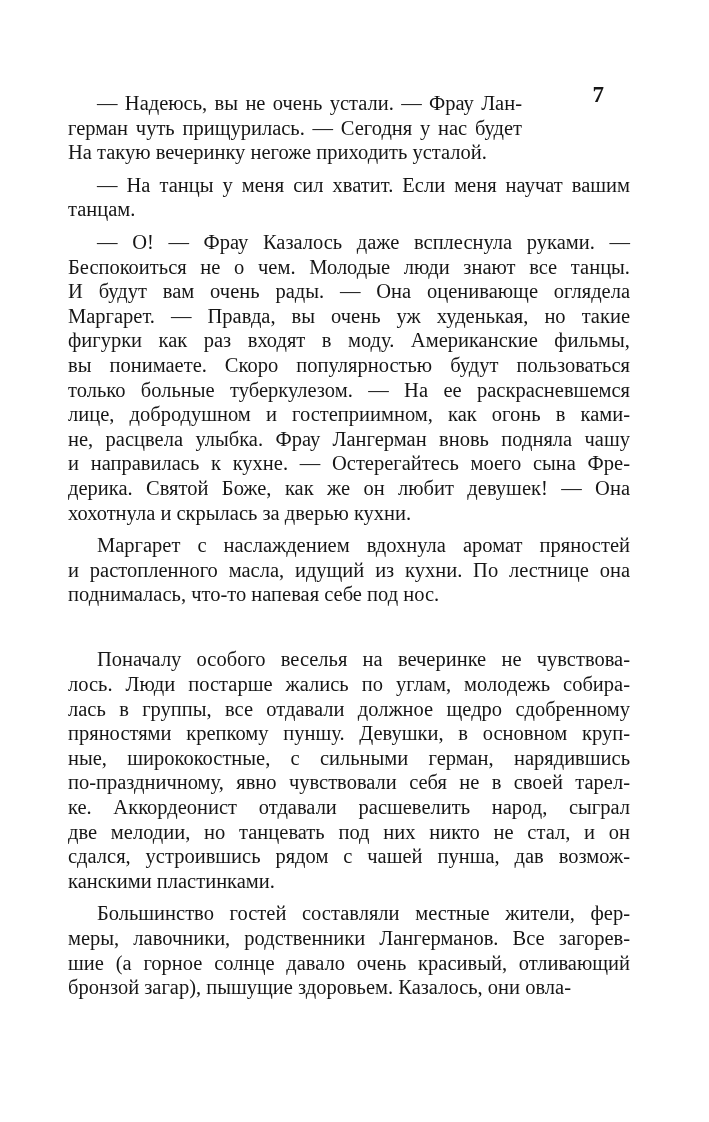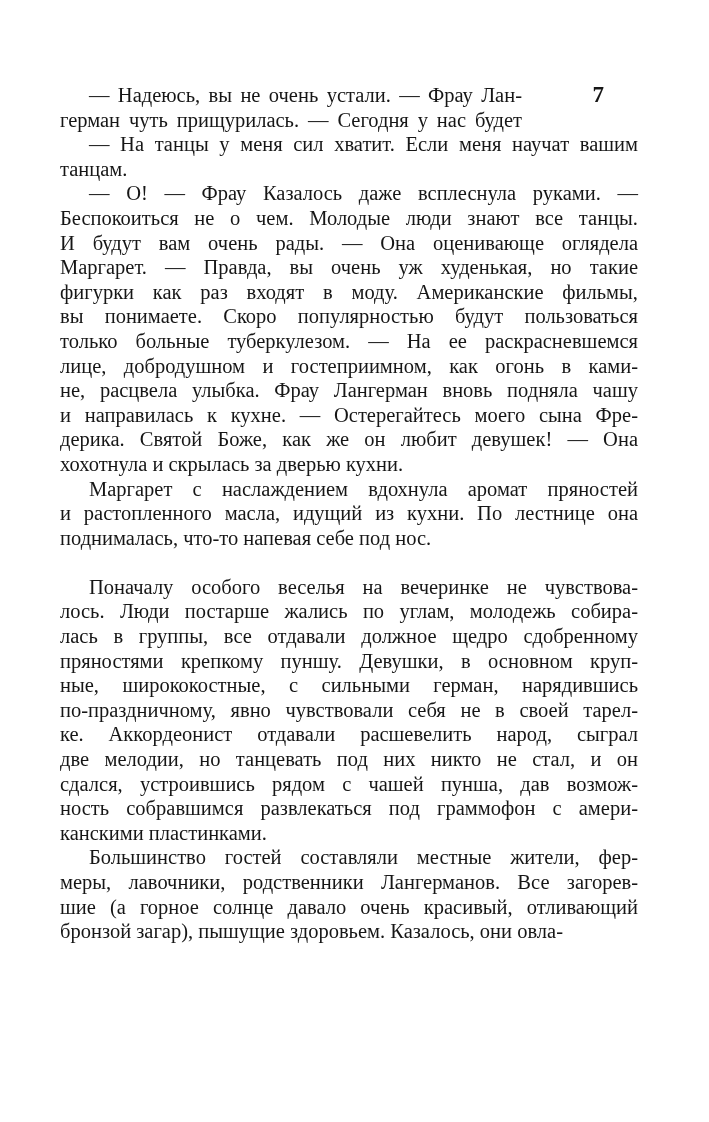--- a/index.html
+++ b/index.html
@@ -27,41 +27,42 @@
   .pagenum-float {
     float: right;
     width: 116px;
     height: 48px;
     box-sizing: border-box;
     padding-right: 34px;
     text-align: right;
     font-weight: 700;
     font-size: 23px;
   }
-  .paragraph { margin: 0; padding: 0; }
+  .paragraph { margin: 8px; padding: 0; }
   .line {
     text-align: justify;
     text-align-last: justify;
   }
   .line-end { text-align-last: left; }
   .line-first { text-indent: 29px; }
   .section-gap { height: 24.6px; }
 </style>
 </head>
 <body>
 
 <div class="page">
   <div class="text-block">
     <div class="pagenum-float">
       <span>7</span>
     </div>
     <div id="paragraphs">
         <div class="paragraph">
           <div class="line line-first">— Надеюсь, вы не очень устали. — Фрау Лан-</div>
           <div class="line">герман чуть прищурилась. — Сегодня у нас будет</div>
+          <div class="line line-end">На такую вечеринку негоже приходить усталой.</div>
         </div>
         <div class="paragraph">
           <div class="line line-first">— На танцы у меня сил хватит. Если меня научат вашим</div>
           <div class="line line-end">танцам.</div>
         </div>
         <div class="paragraph">
           <div class="line line-first">— О! — Фрау Казалось даже всплеснула руками. —</div>
           <div class="line">Беспокоиться не о чем. Молодые люди знают все танцы.</div>
           <div class="line">И будут вам очень рады. — Она оценивающе оглядела</div>
           <div class="line">Маргарет. — Правда, вы очень уж худенькая, но такие</div>
@@ -83,21 +84,20 @@
         <div class="paragraph">
           <div class="line line-first">Поначалу особого веселья на вечеринке не чувствова-</div>
           <div class="line">лось. Люди постарше жались по углам, молодежь собира-</div>
           <div class="line">лась в группы, все отдавали должное щедро сдобренному</div>
           <div class="line">пряностями крепкому пуншу. Девушки, в основном круп-</div>
           <div class="line">ные, ширококостные, с сильными герман, нарядившись</div>
           <div class="line">по-праздничному, явно чувствовали себя не в своей тарел-</div>
           <div class="line">ке. Аккордеонист отдавали расшевелить народ, сыграл</div>
           <div class="line">две мелодии, но танцевать под них никто не стал, и он</div>
           <div class="line">сдался, устроившись рядом с чашей пунша, дав возмож-</div>
-          <div class="line">ность собравшимся развлекаться под граммофон с амери-</div>
           <div class="line line-end">канскими пластинками.</div>
         </div>
         <div class="paragraph">
           <div class="line line-first">Большинство гостей составляли местные жители, фер-</div>
           <div class="line">меры, лавочники, родственники Лангерманов. Все загорев-</div>
           <div class="line">шие (а горное солнце давало очень красивый, отливающий</div>
           <div class="line line-end">бронзой загар), пышущие здоровьем. Казалось, они овла-</div>
         </div>
       </div>
   </div>

